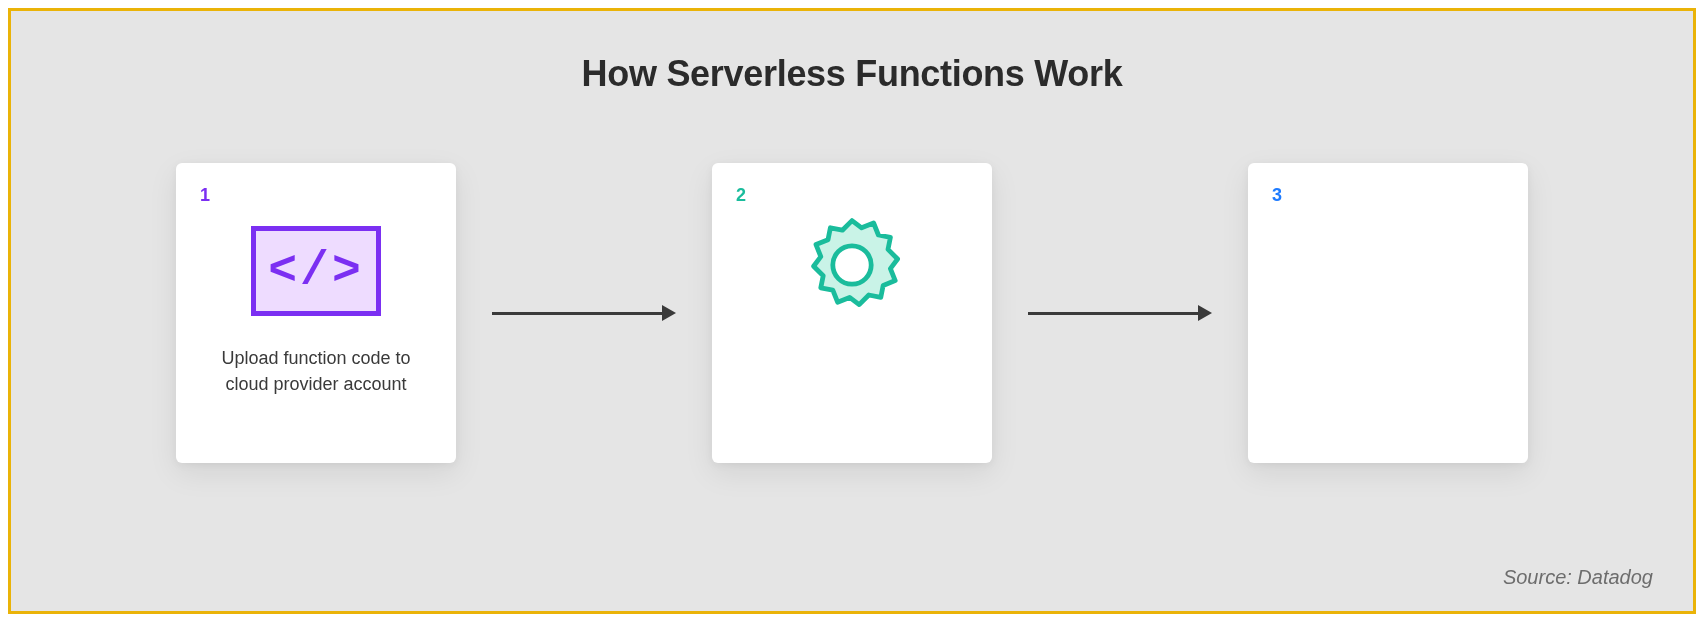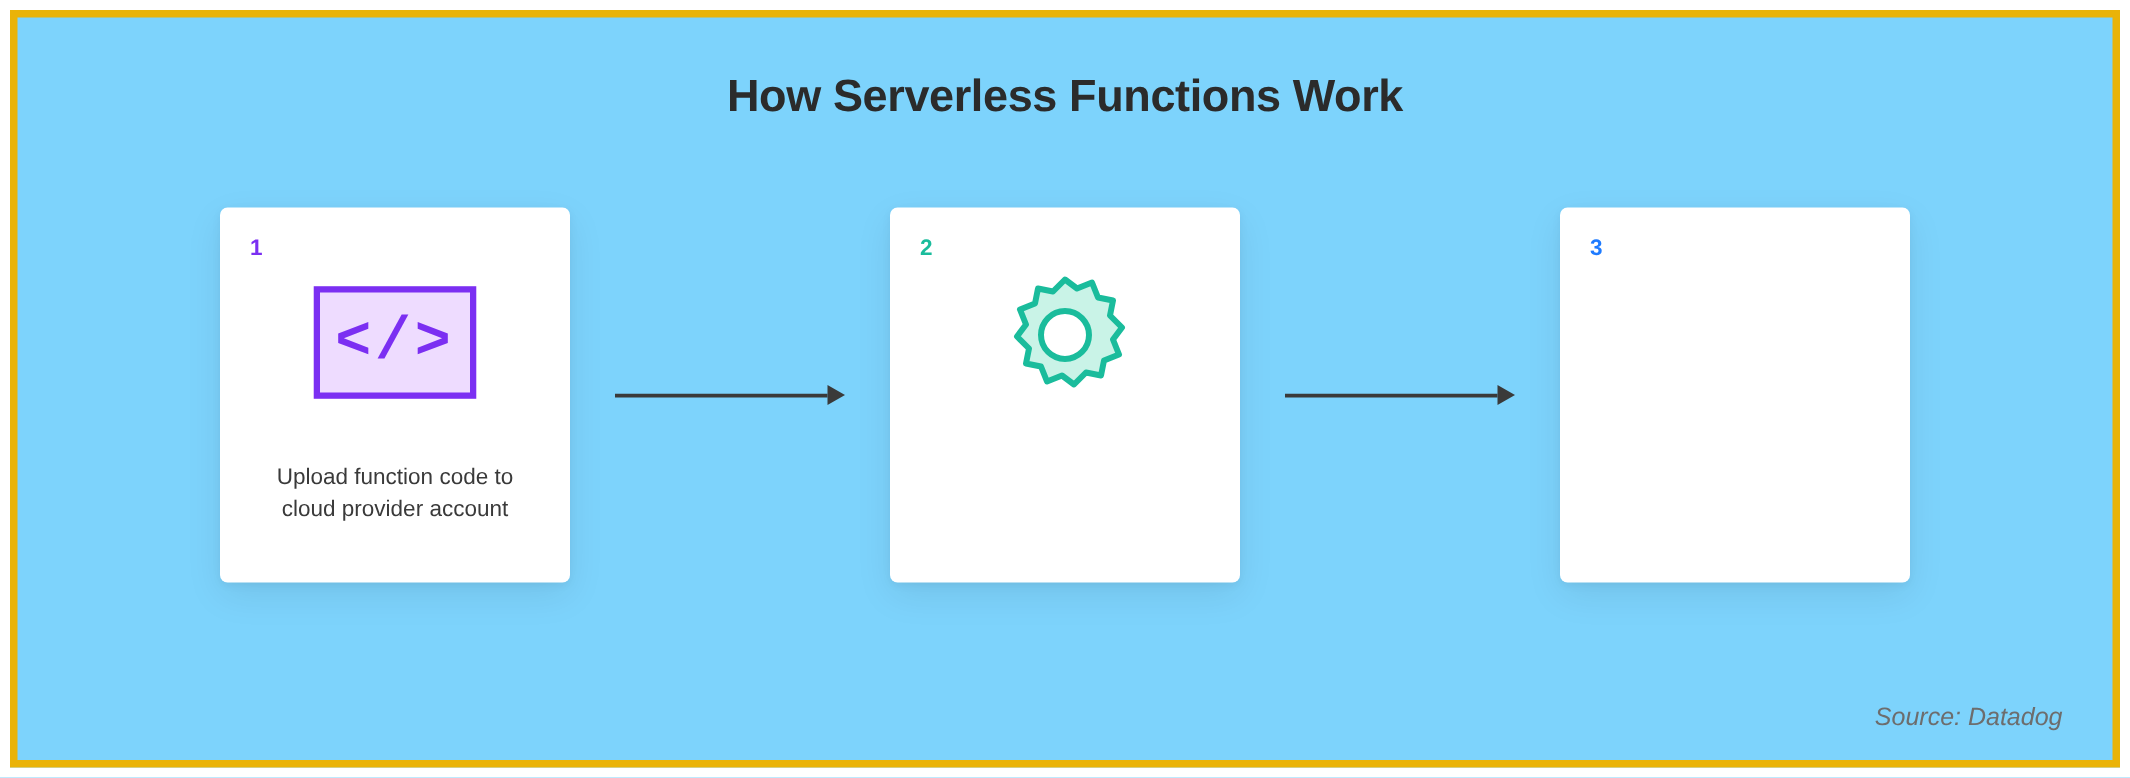--- a/index.html
+++ b/index.html
@@ -9,22 +9,22 @@
     width: 1704px;
     height: 622px;
     position: relative;
   }
   .frame {
     position: absolute;
     top: 8px;
     left: 8px;
     right: 8px;
     bottom: 8px;
-    border: 6px solid #eab308;
-    background: #7dd3fc;
+    border: 3px solid #eab308;
+    background: #e5e5e5;
     display: flex;
     flex-direction: column;
     align-items: center;
   }
   .title {
     font-size: 36px;
     font-weight: 600;
     color: #2b2b2b;
     margin-top: 42px;
     letter-spacing: -0.3px;
@@ -59,21 +59,21 @@
     display: flex;
     align-items: center;
     justify-content: center;
     margin-top: 10px;
   }
   .caption {
     text-align: center;
     font-size: 18px;
     line-height: 1.45;
     color: #3a3a3a;
-    margin-top: 24px;
+    margin-top: 4px;
     max-width: 220px;
   }
   .arrow {
     display: flex;
     align-items: center;
   }
   .arrow-line {
     width: 170px;
     height: 3px;
     background: #3a3a3a;

